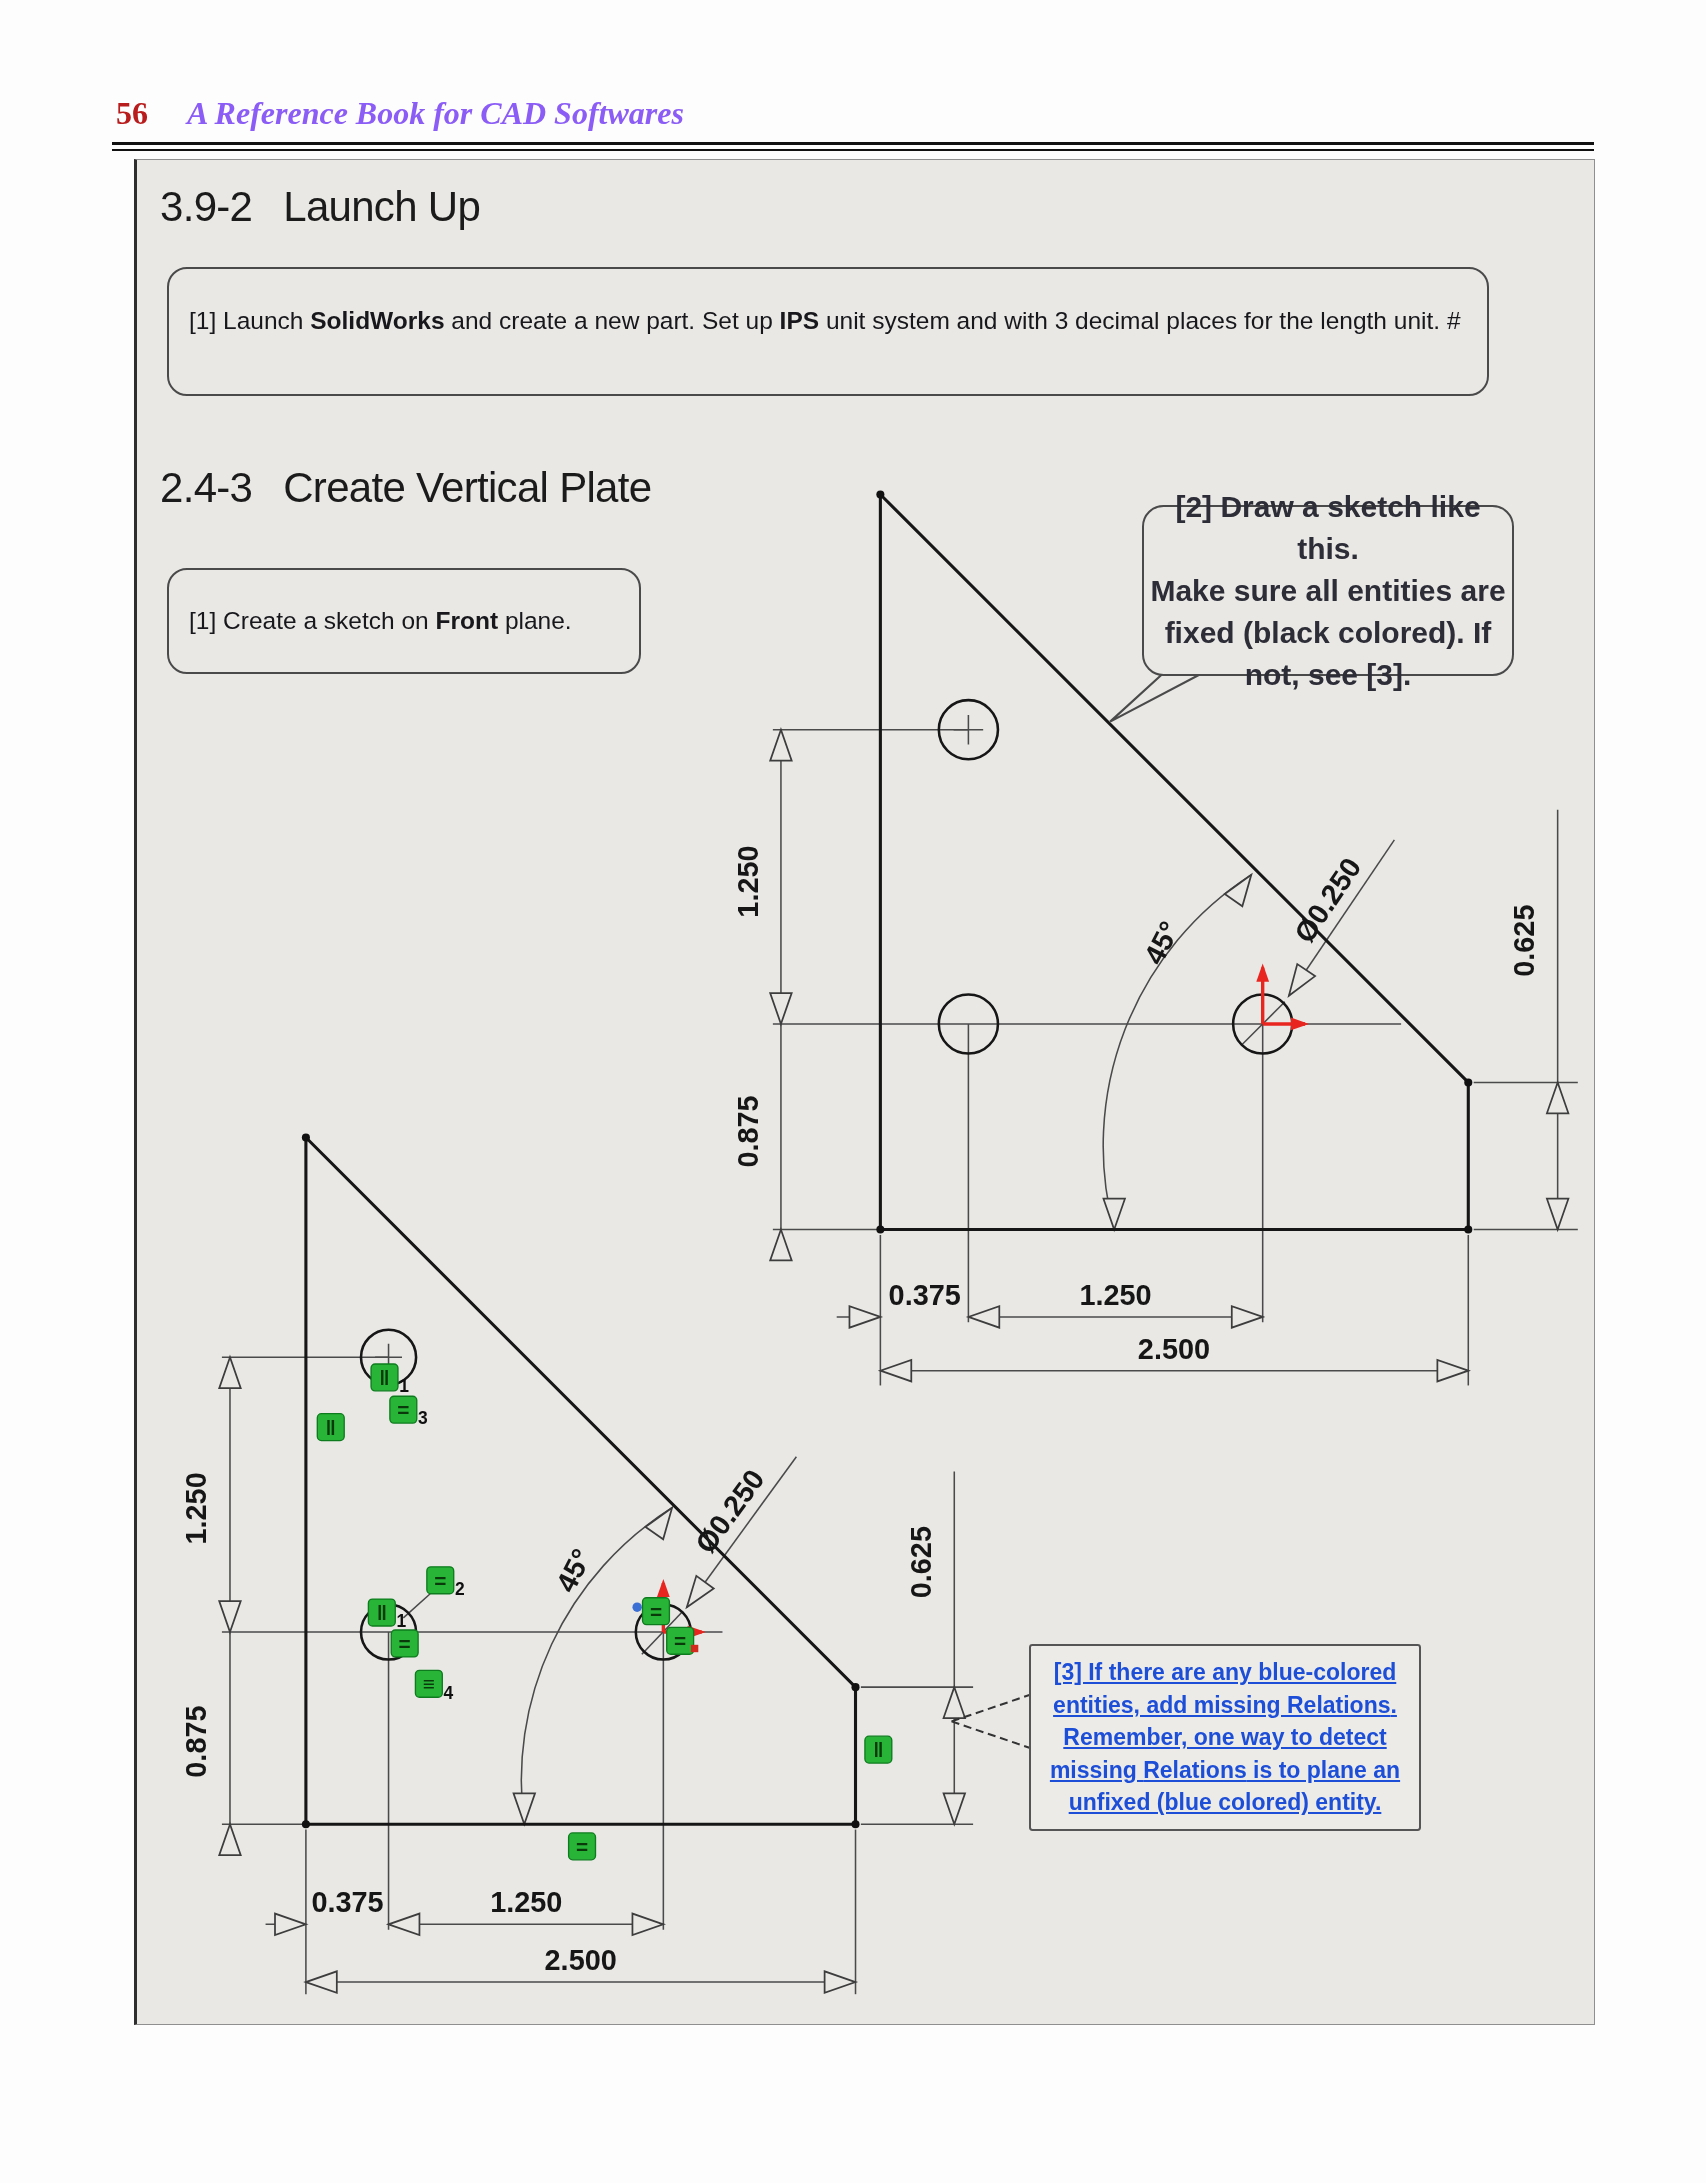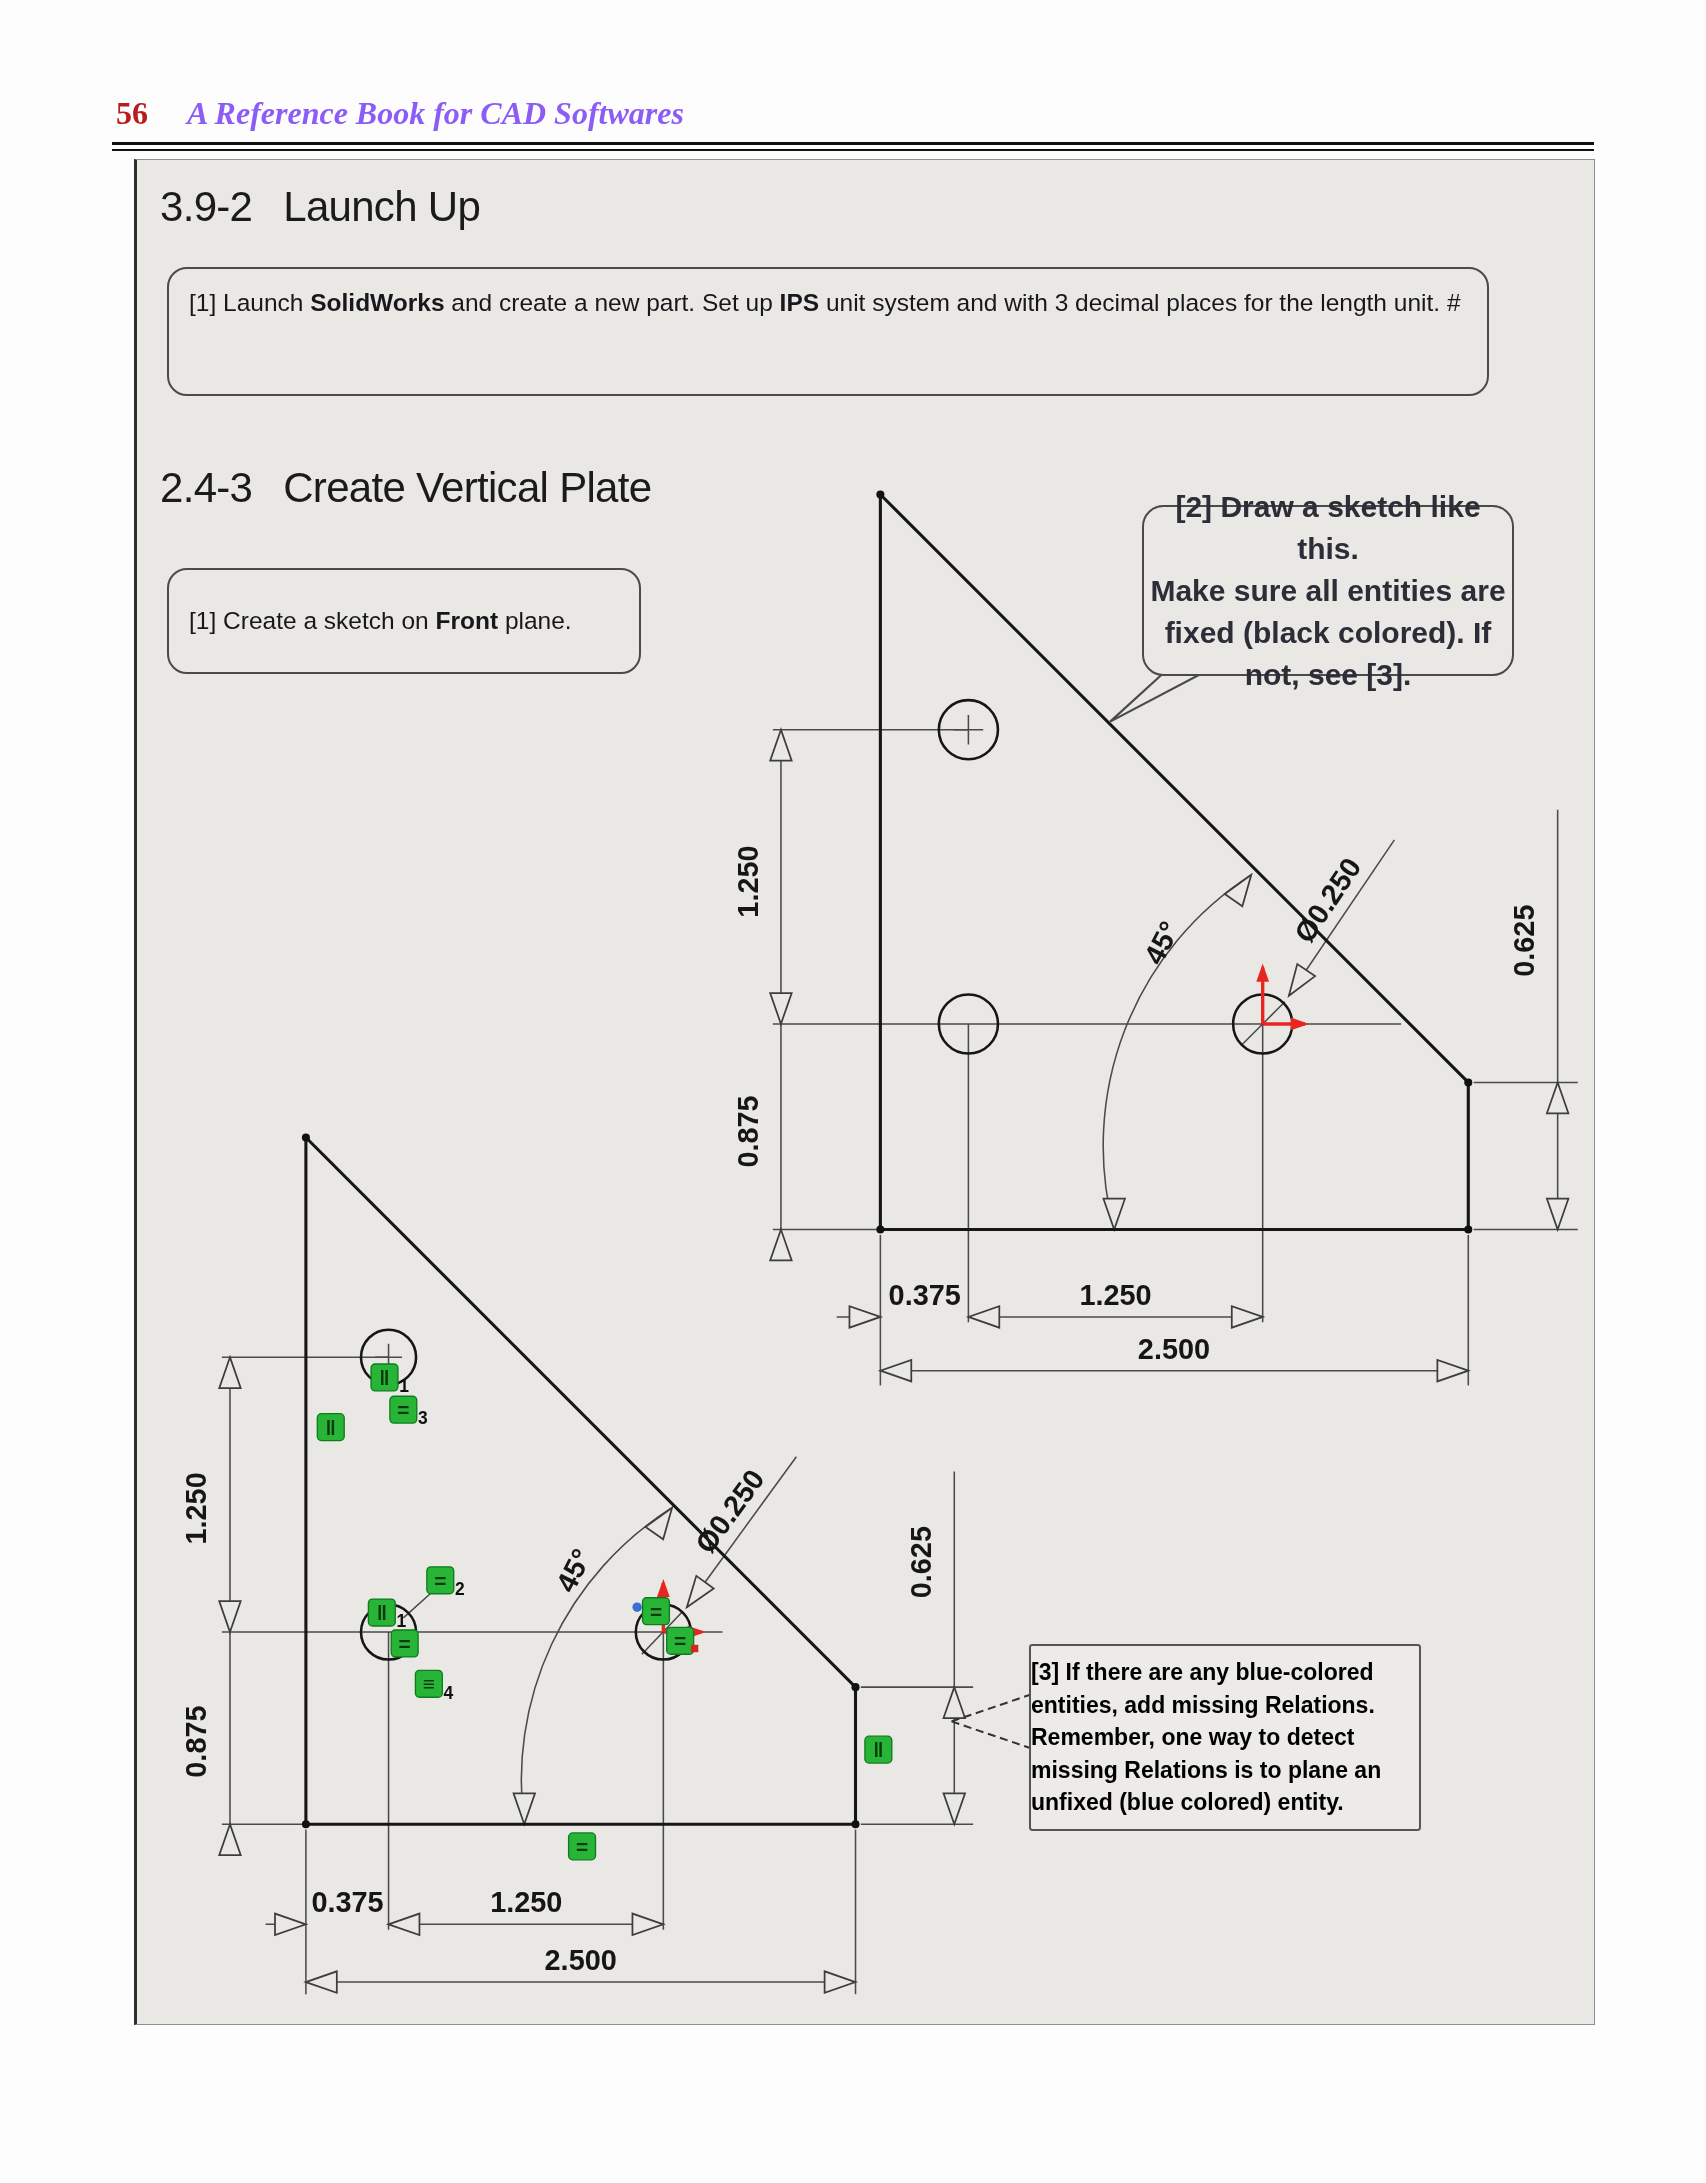--- a/index.html
+++ b/index.html
@@ -12,30 +12,30 @@
              font-size:32px;color:#8b5cf6;margin-left:39px;}
   .rule{position:absolute;left:112px;top:142px;width:1482px;height:4px;
         border-top:3.4px solid #111;border-bottom:2px solid #111;}
   
   .panel{position:absolute;left:134px;top:159px;width:1457px;height:1864px;
          background:#e9e8e5;border:1.3px solid #8f8f8f;border-left:3.4px solid #2e2e2e;}
   .h1{position:absolute;font-size:42px;color:#1b1b1b;letter-spacing:-0.7px;white-space:nowrap;}
   .h1 .num{margin-right:31px;}
   .instr{position:absolute;border:2.4px solid #4a4a4a;border-radius:20px;
          font-size:24.5px;color:#17171c;line-height:1.5;background:transparent;}
-  .instr .inner{padding:16px 20px;}
+  .instr .inner{padding:34px 20px;}
   .instr b{font-weight:bold;}
   .bubble{position:absolute;border:2.4px solid #4a4a4a;border-radius:21.5px;
           font-size:30px;font-weight:bold;color:#2d2d38;line-height:1.4;
           background:#e9e8e5;text-align:center;display:flex;flex-direction:column;
           justify-content:center;}
   .note{position:absolute;border:2px solid #555;border-radius:3.4px;
-        font-size:23px;font-weight:bold;color:#000000;line-height:1.42;
-        background:#ecebe8;display:flex;flex-direction:column;
-        justify-content:center;}
+        font-size:23px;font-weight:bold;color:#1d4ed8;line-height:1.42;
+        background:#ecebe8;text-align:center;display:flex;flex-direction:column;
+        justify-content:center;text-decoration:underline;}
   svg{position:absolute;left:0;top:0;}
   .edge{stroke:#161616;stroke-width:4.6;fill:none;stroke-linejoin:miter;}
   .circ{stroke:#161616;stroke-width:3.8;fill:none;}
   .thin{stroke:#4a4a4a;stroke-width:2.3;fill:none;}
   .red{stroke:#e8251f;stroke-width:5;fill:none;}
   .dimtxt{font-family:"Liberation Sans",sans-serif;font-size:43px;font-weight:bold;
           fill:#161616;text-anchor:middle;}
   .bsym{font-family:"Liberation Sans",sans-serif;font-size:31px;font-weight:bold;
         fill:#0a3a0c;text-anchor:middle;}
   .bsub{font-family:"Liberation Sans",sans-serif;font-size:26px;font-weight:bold;

